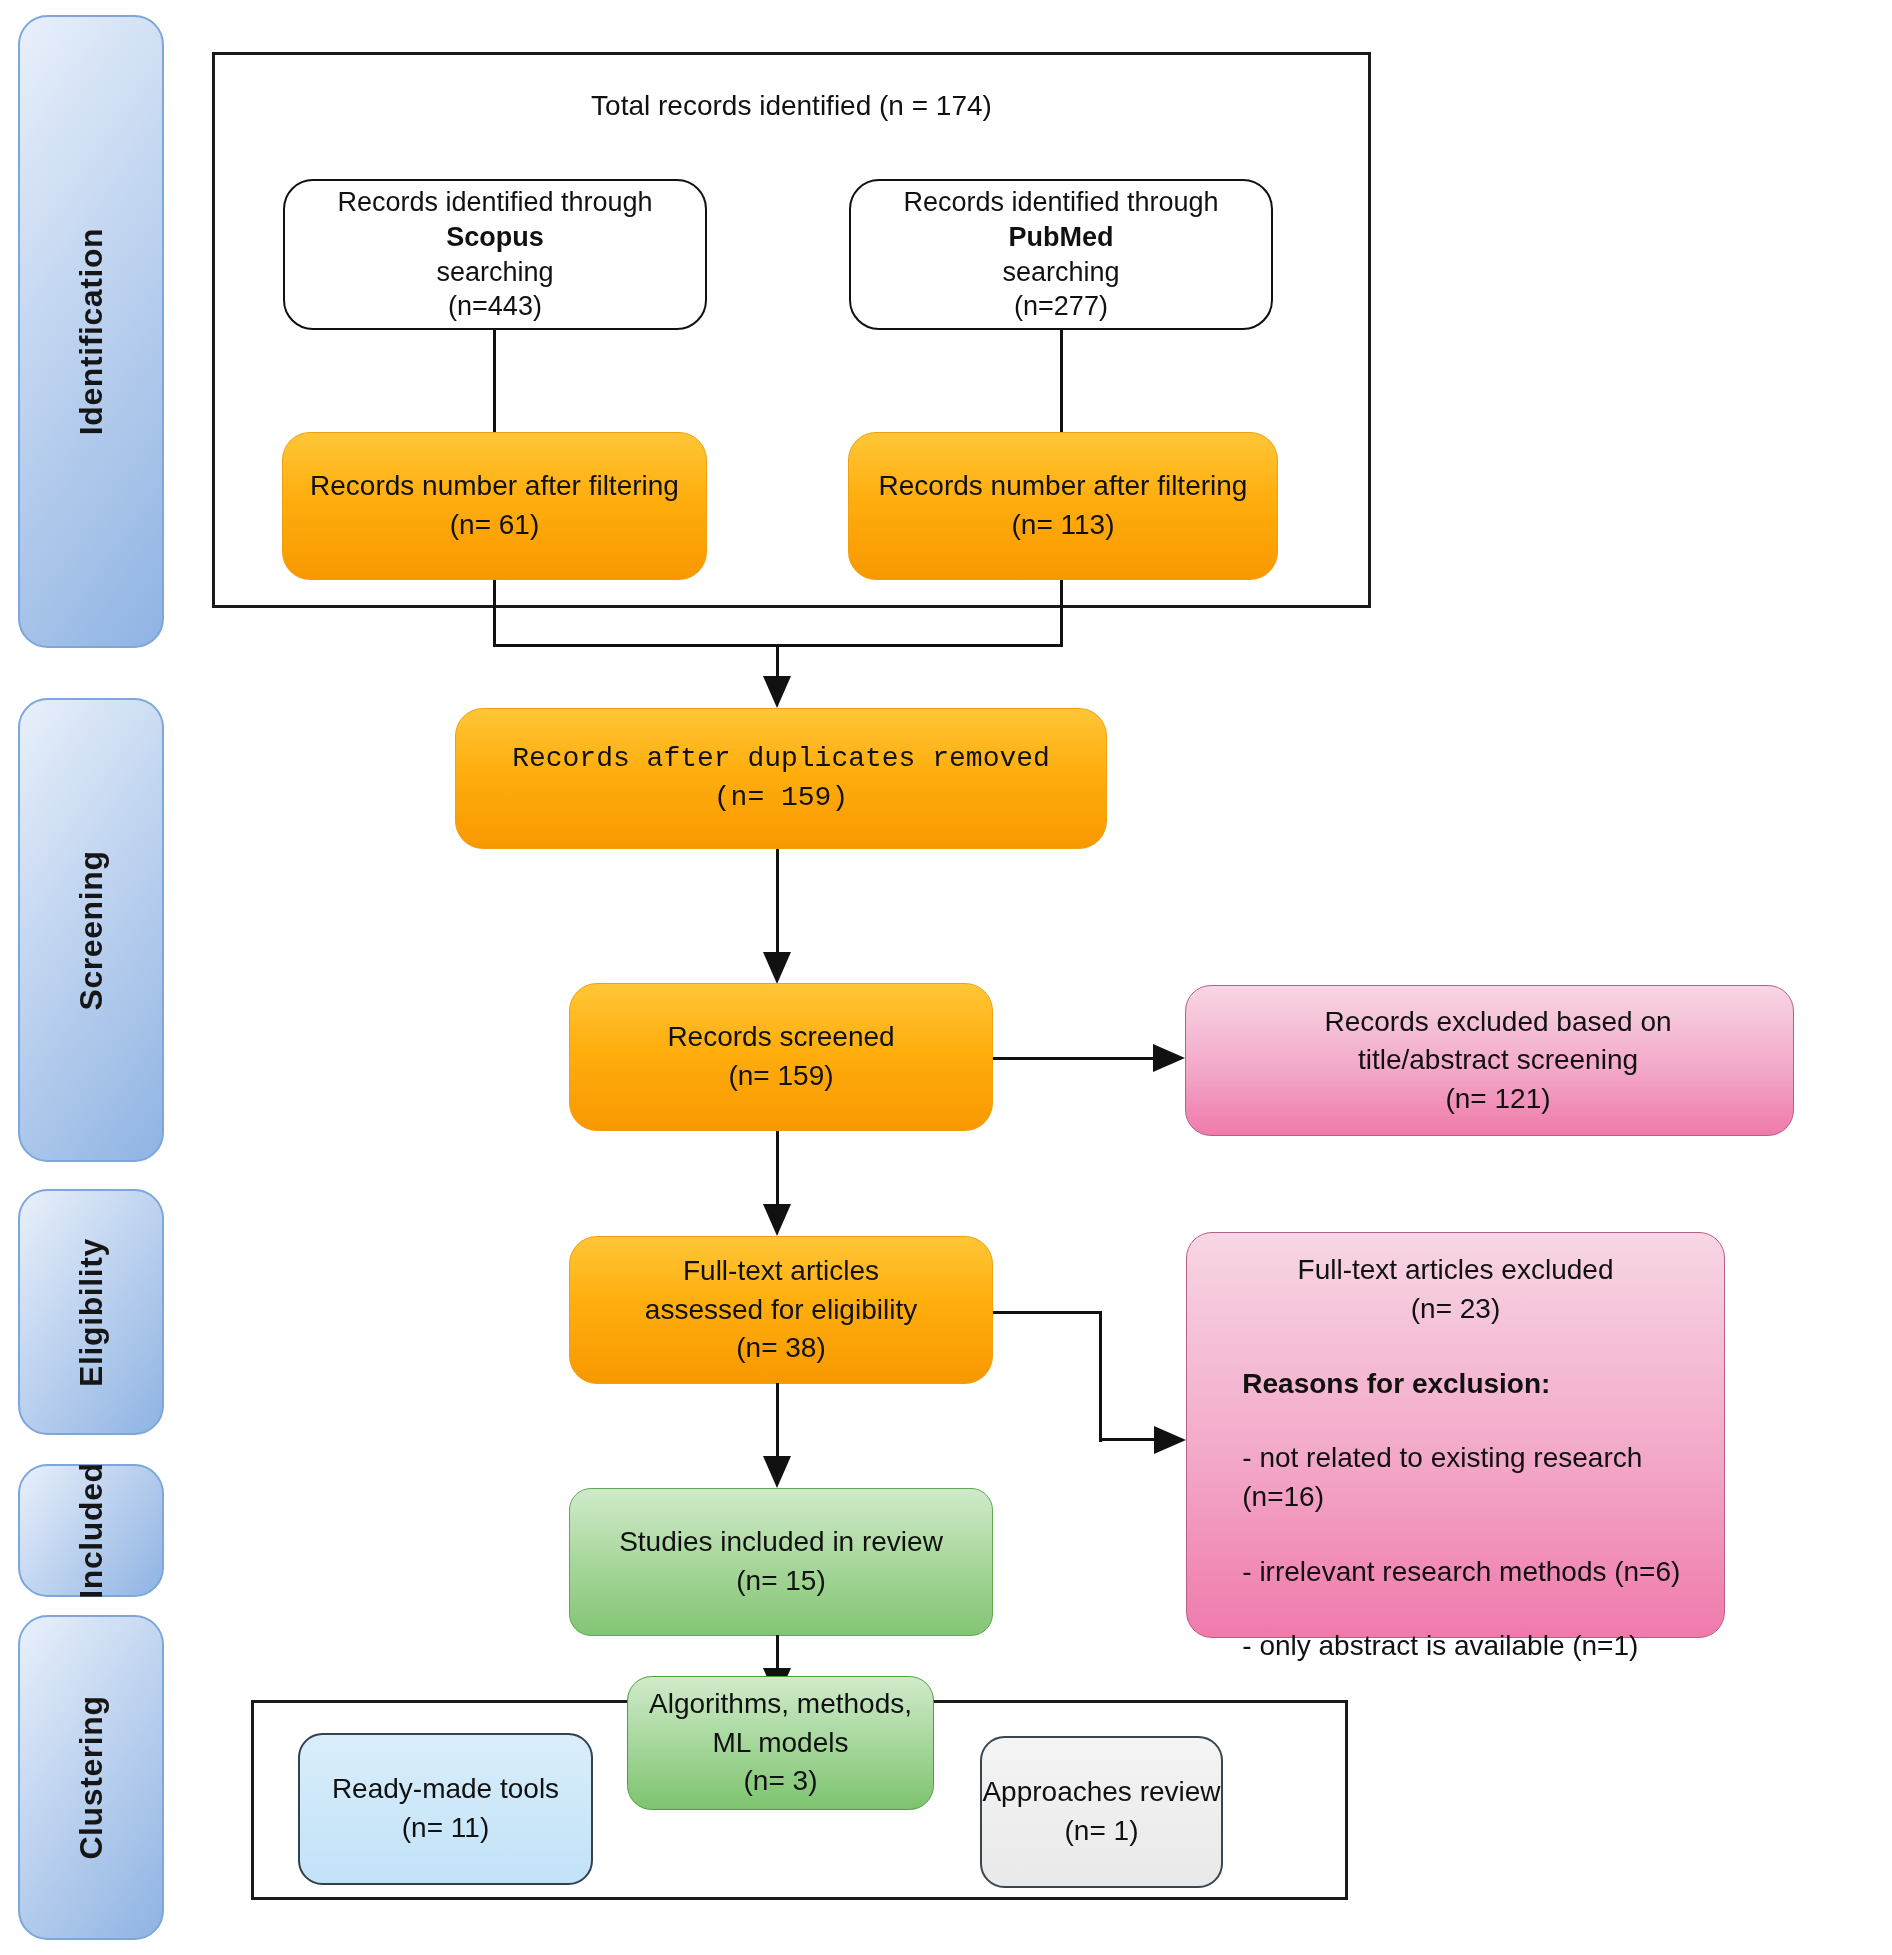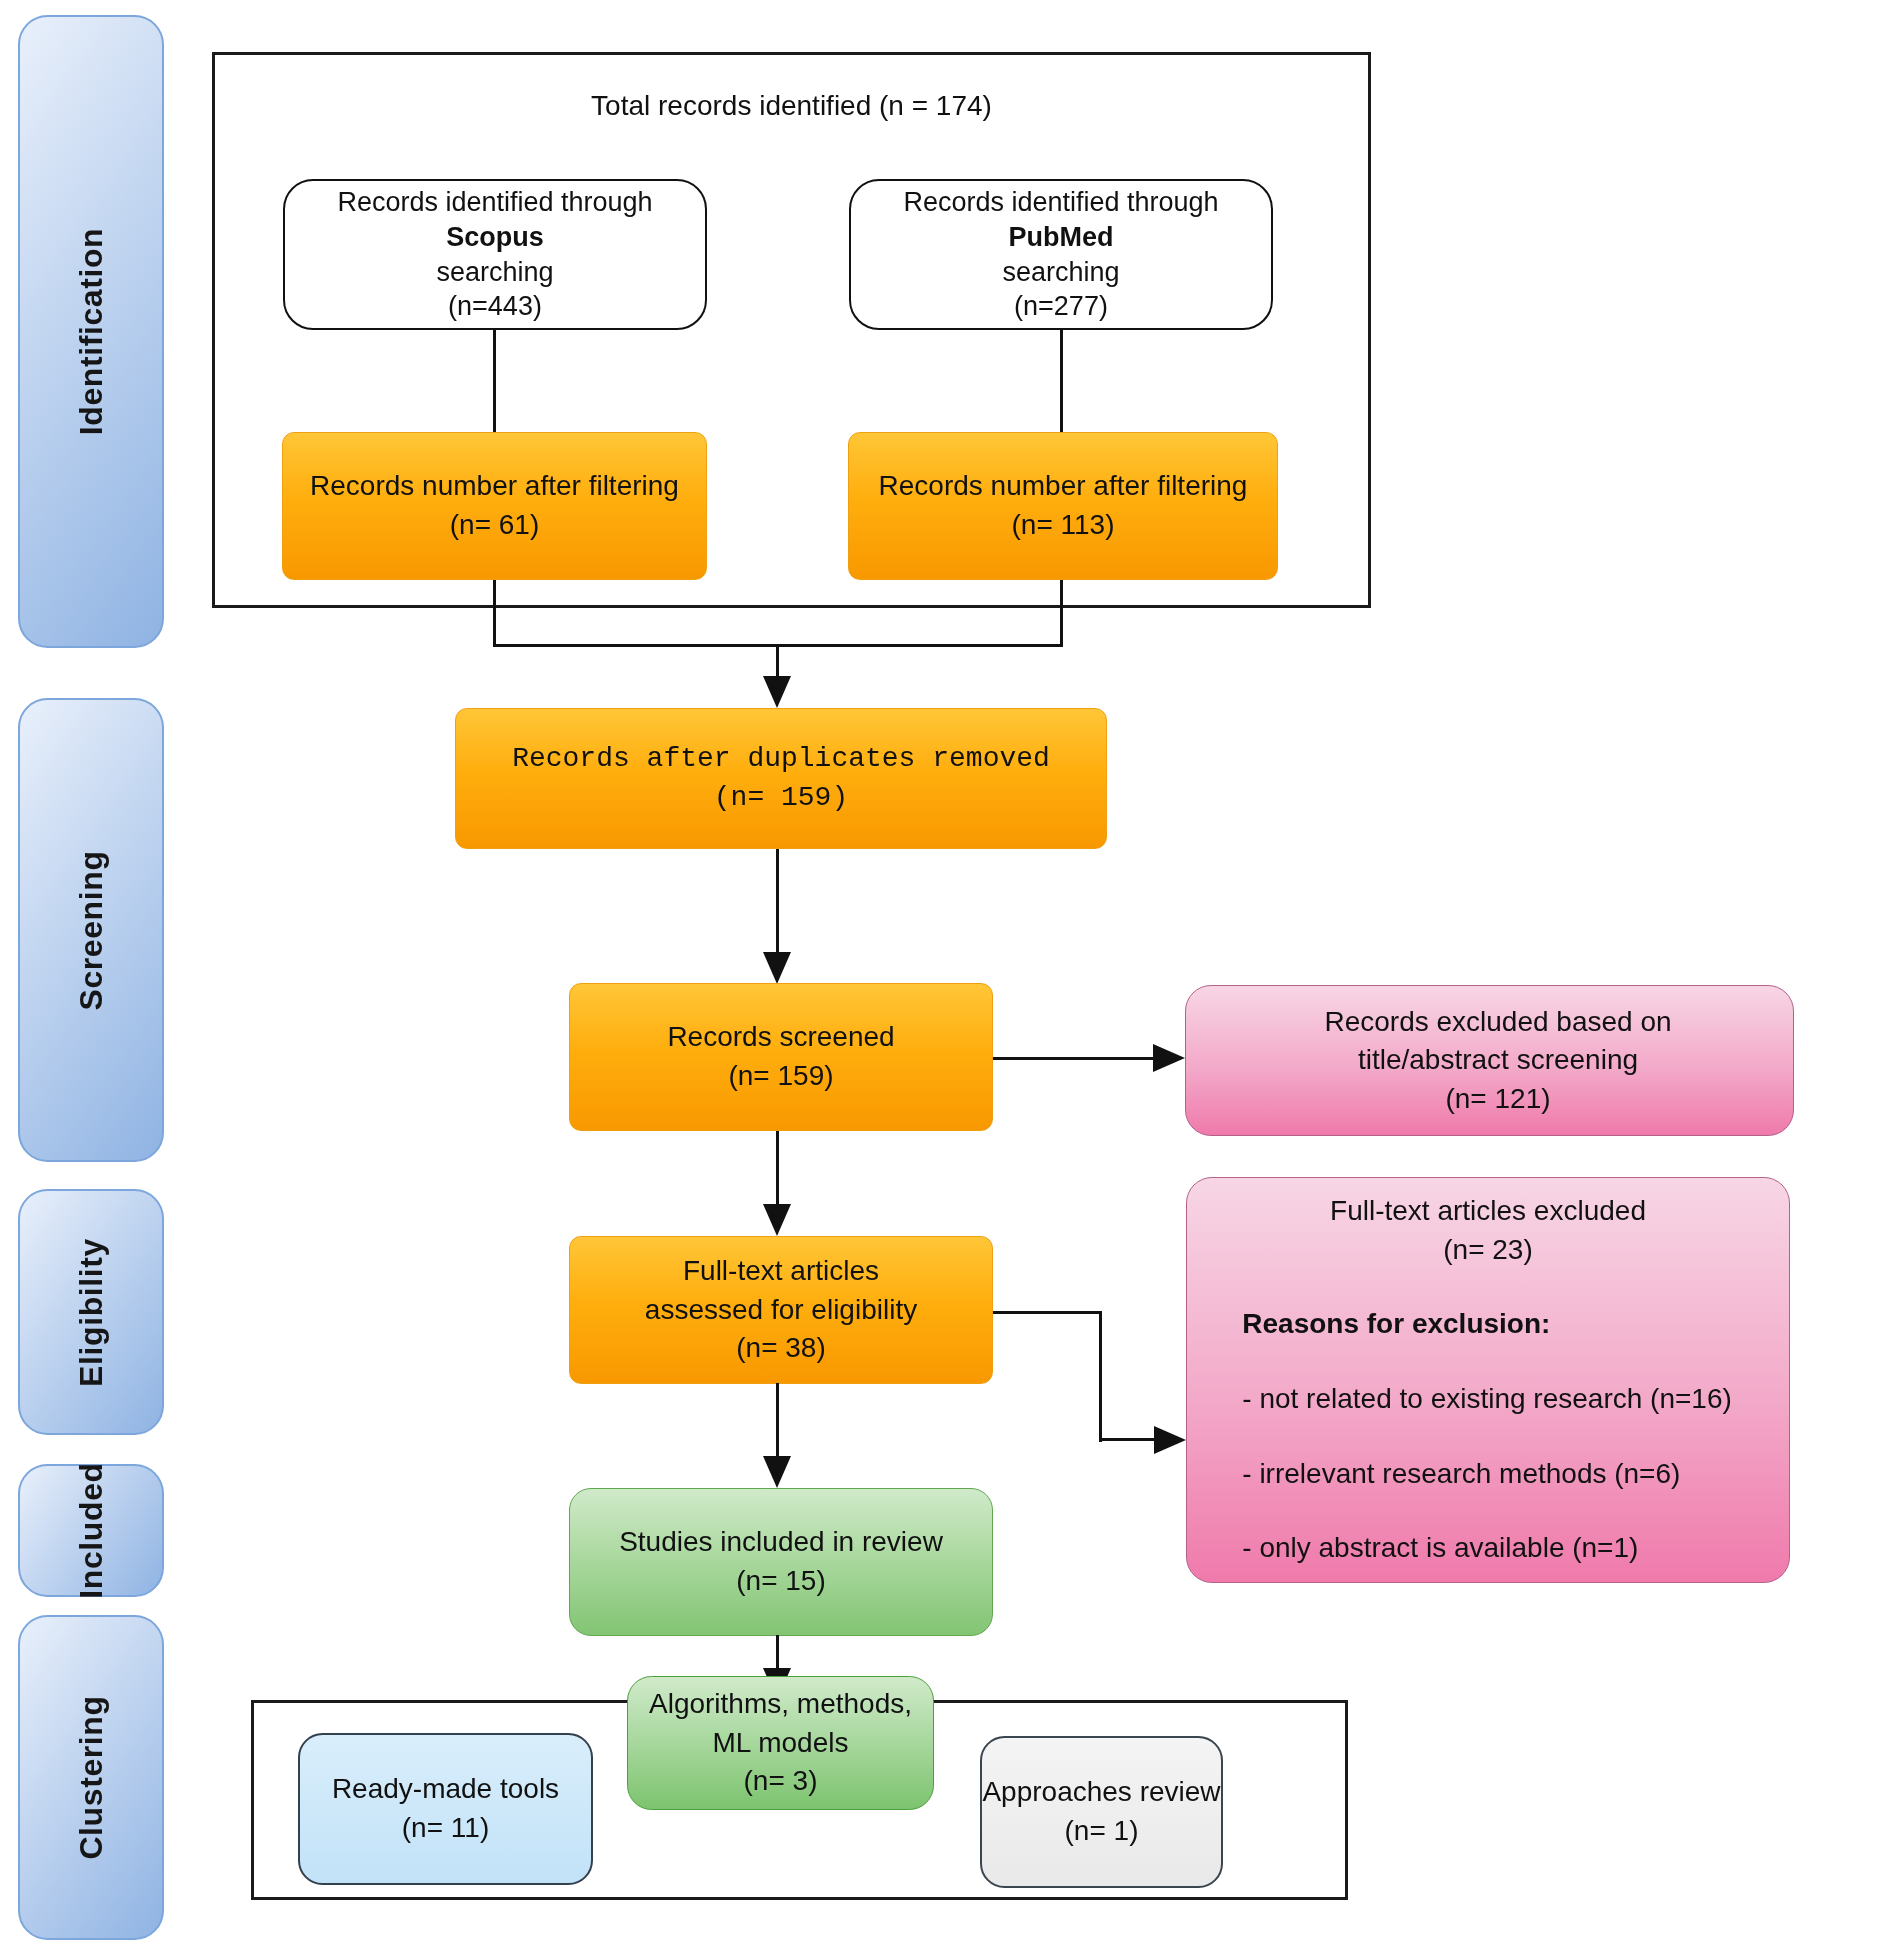--- a/index.html
+++ b/index.html
@@ -51,21 +51,21 @@
   .white-box {
     background: #ffffff;
     border: 2.5px solid #111111;
     border-radius: 30px;
     font-size: 27px;
     line-height: 1.28;
   }
   .orange-box {
     background: linear-gradient(180deg, #ffc637 0%, #ffae0e 45%, #f89800 100%);
     border: 1.8px solid #efa011;
-    border-radius: 12px;
+    border-radius: 28px;
   }
   .pink-box {
     background: linear-gradient(180deg, #f7d6e5 0%, #f3a9c9 55%, #ef7aab 100%);
     border: 1.8px solid #b5608b;
     border-radius: 26px;
     padding-left: 17px;
   }
   .green-box {
     background: linear-gradient(180deg, #d0eaca 0%, #a8d79c 50%, #83c574 100%);
     border: 1.8px solid #5fa850;
@@ -216,21 +216,21 @@
     <div>Full-text articles</div>
     <div>assessed for eligibility</div>
     <div>(n= 38)</div>
   </div>
 
   <div class="line" style="left:993px; top:1311px; width:109px; height:3.1px;"></div>
   <div class="line" style="left:1099px; top:1311px; width:3.1px; height:131px;"></div>
   <div class="line" style="left:1099px; top:1438px; width:55px; height:3.1px;"></div>
   <div class="arrow-right" style="left:1154px; top:1426px;"></div>
 
-  <div class="box pink-box pink-reasons" style="left:1186px; top:1177px; width:604px; height:406px;">
+  <div class="box pink-box pink-reasons" style="left:1186px; top:1232px; width:539px; height:406px;justify-content:space-between;">
     <div class="center-line">Full-text articles excluded</div>
     <div class="center-line">(n= 23)</div>
     <div class="left-line bold">Reasons for exclusion:</div>
     <div class="left-line">- not related to existing research (n=16)</div>
     <div class="left-line">- irrelevant research methods (n=6)</div>
     <div class="left-line">- only abstract is available (n=1)</div>
   </div>
 
   <div class="line" style="left:776px; top:1383px; width:3.1px; height:73px;"></div>
   <div class="arrow-down" style="left:763px; top:1456px;"></div>

